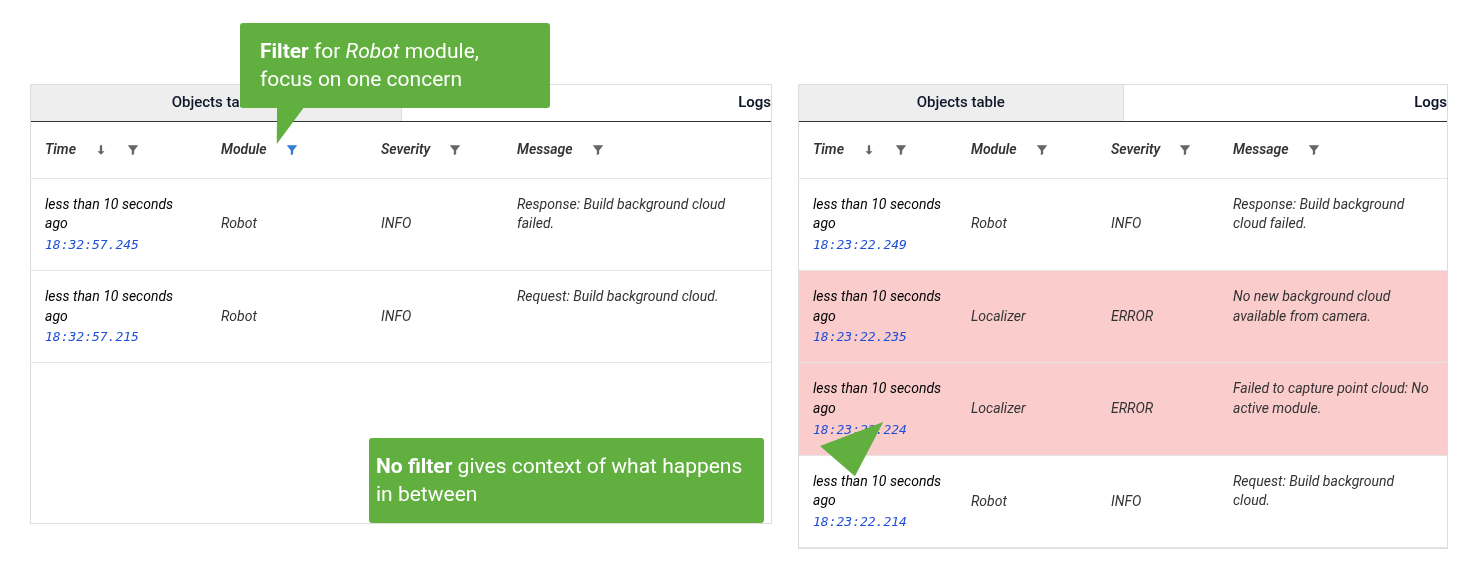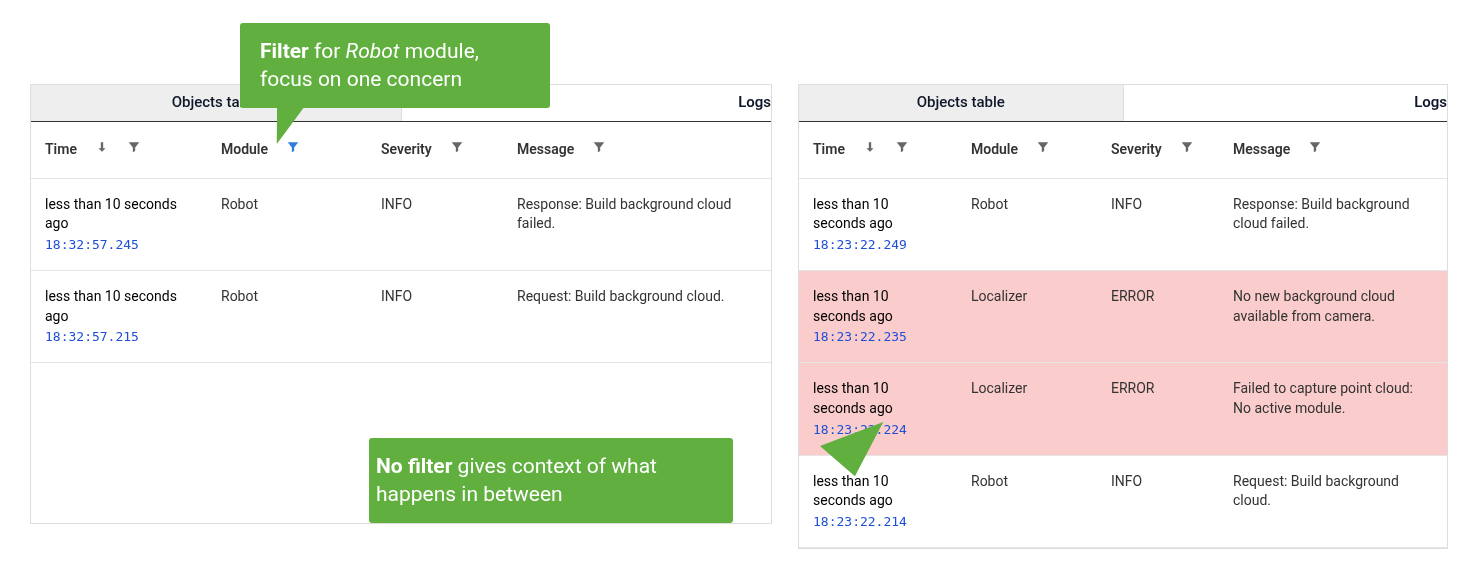--- a/index.html
+++ b/index.html
@@ -44,22 +44,23 @@
   .header-row .cell {
     font-weight: 600;
     font-size: 14px;
     padding: 18px 14px;
   }
   .cell {
     padding: 16px 14px;
     font-size: 14px;
     line-height: 1.4;
     display: flex;
-    align-items: flex-start;
+    align-items: center;
     gap: 18px;
+    font-style: italic;
   }
   .cell-msg { display: block; }
 
   
   .panel-left .c1 { width: 176px; }
   .panel-left .c2 { width: 160px; }
   .panel-left .c3 { width: 136px; }
   .panel-left .c4 { flex: 1; }
   
   .panel-right .c1 { width: 158px; }
@@ -84,21 +85,21 @@
     color: #fff;
     padding: 14px 20px;
     font-size: 21px;
     border-radius: 3px;
     line-height: 1.35;
     z-index: 10;
   }
   .callout b { font-weight: 700; }
   .callout i { font-style: italic; }
   .callout-1 { left: 240px; top: 23px; width: 310px; }
-  .callout-2 { left: 369px; top: 438px; width: 364px; padding-left: 7px; }
+  .callout-2 { left: 369px; top: 438px; width: 395px; padding-left: 7px; }
 
   .pointer {
     position: absolute;
     width: 0; height: 0;
     z-index: 9;
   }
   
   .pointer-1 {
     left: 273px; top: 84px;
     border-left: 8px solid transparent;

